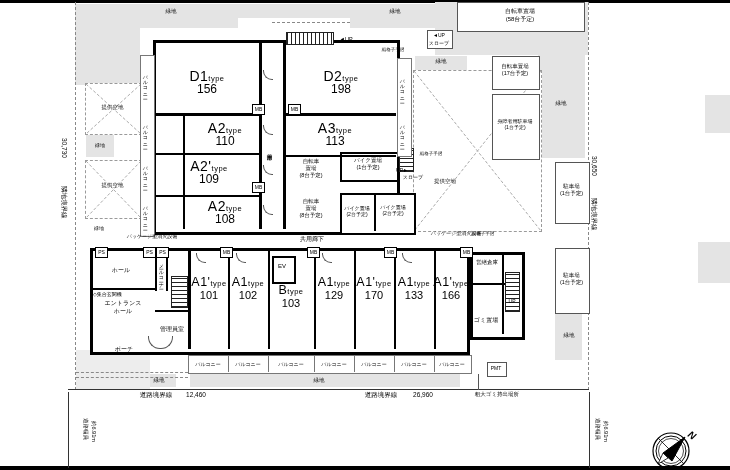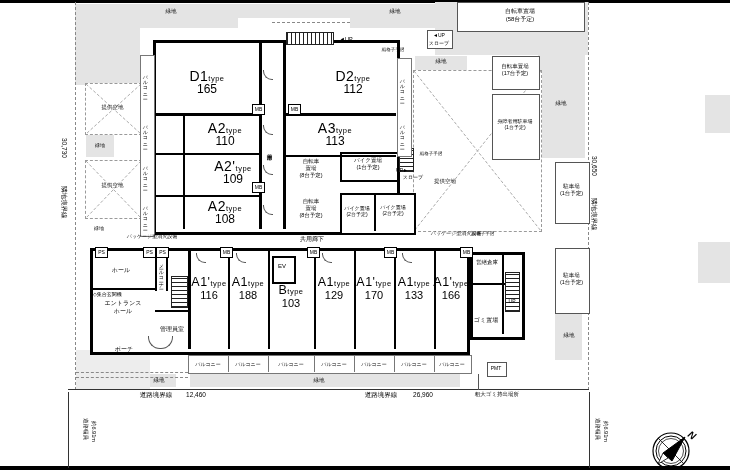--- a/index.html
+++ b/index.html
@@ -150,35 +150,35 @@
   <div class="lbl s5 v" style="left:142px;top:62px;height:44px">バルコニー</div>
   <div class="lbl s5 v" style="left:142px;top:117px;height:34px">バルコニー</div>
   <div class="lbl s5 v" style="left:142px;top:157px;height:36px">バルコニー</div>
   <div class="lbl s5 v" style="left:142px;top:197px;height:36px">バルコニー</div>
   <div class="tb" style="left:397px;top:58px;width:13px;height:97px;border-color:#777"></div>
   <div class="lbl s5 v" style="left:399px;top:66px;height:44px">バルコニー</div>
   <div class="lbl s5 v" style="left:399px;top:116px;height:36px">バルコニー</div>
 
   <div class="unit" style="left:178px;top:69px;width:58px">
     <div class="un"><span>D1</span><span class="tw">type</span></div>
-    <div class="uno">165</div>
-  </div>
-  <div class="unit" style="left:324px;top:69px;width:58px">
+    <div class="uno">156</div>
+  </div>
+  <div class="unit" style="left:312px;top:69px;width:58px">
     <div class="un"><span>D2</span><span class="tw">type</span></div>
-    <div class="uno">112</div>
+    <div class="uno">198</div>
   </div>
   <div class="unit" style="left:196px;top:121px;width:58px">
     <div class="un"><span>A2</span><span class="tw">type</span></div>
     <div class="uno">110</div>
   </div>
   <div class="unit" style="left:306px;top:121px;width:58px">
     <div class="un"><span>A3</span><span class="tw">type</span></div>
     <div class="uno">113</div>
   </div>
-  <div class="unit" style="left:204px;top:159px;width:58px">
+  <div class="unit" style="left:180px;top:159px;width:58px">
     <div class="un"><span>A2'</span><span class="tw">type</span></div>
     <div class="uno">109</div>
   </div>
   <div class="unit" style="left:196px;top:199px;width:58px">
     <div class="un"><span>A2</span><span class="tw">type</span></div>
     <div class="uno">108</div>
   </div>
 
   <div class="lbl s55" style="left:291px;top:158px;width:40px">
     <div>自転車</div>
@@ -254,25 +254,25 @@
   <div class="lbl s5 v" style="left:158px;top:256px;height:34px">メールコーナー</div>
   <div class="lbl s5" style="left:93px;top:291px;width:46px;text-align:left"><span>◇</span><span>集合玄関機</span></div>
 
   <div class="lbl s55" style="left:470px;top:259px;width:34px">営繕倉庫</div>
   <div class="lbl" style="left:468px;top:317px;width:36px">ゴミ置場</div>
 
   <div class="lbl" style="left:294px;top:236px;width:36px">共用廊下</div>
 
   <div class="unit low" style="left:190px;top:276px;width:38px">
     <div class="un"><span>A1'</span><span class="tw">type</span></div>
-    <div class="uno">116</div>
+    <div class="uno">101</div>
   </div>
   <div class="unit low" style="left:229px;top:276px;width:38px">
     <div class="un"><span>A1</span><span class="tw">type</span></div>
-    <div class="uno">188</div>
+    <div class="uno">102</div>
   </div>
   <div class="unit low" style="left:270px;top:284px;width:42px">
     <div class="un"><span>B</span><span class="tw">type</span></div>
     <div class="uno">103</div>
   </div>
   <div class="unit low" style="left:315px;top:276px;width:38px">
     <div class="un"><span>A1</span><span class="tw">type</span></div>
     <div class="uno">129</div>
   </div>
   <div class="unit low" style="left:355px;top:276px;width:38px">

